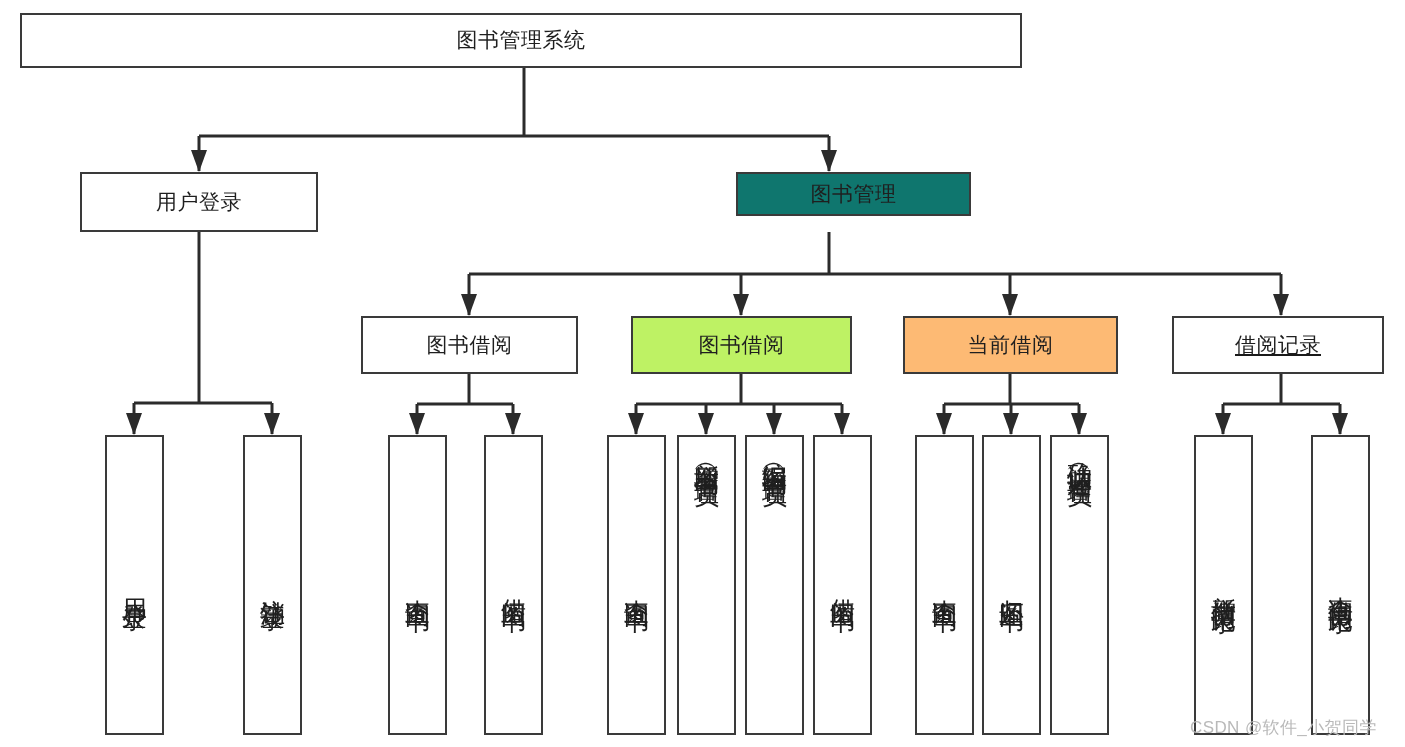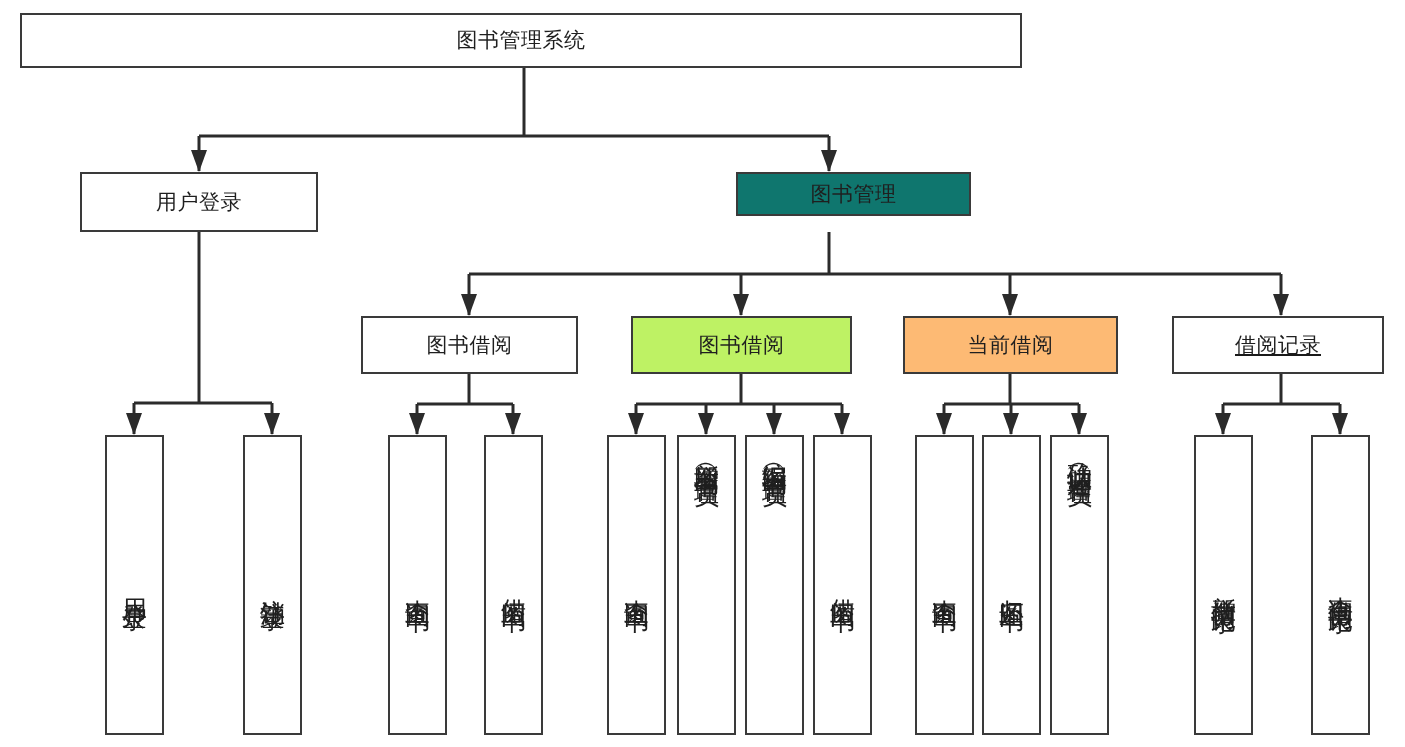--- a/index.html
+++ b/index.html
@@ -179,13 +179,14 @@
       <div class="node vert" style="left: 1050px; top: 435px; width: 59px; height: 300px; border-color: rgb(58, 58, 58); background: rgb(255, 255, 255);">
         <span class="lbl">确认归还（管理员）</span>
       </div>
       <div class="node vert mid" style="left: 1194px; top: 435px; width: 59px; height: 300px; border-color: rgb(58, 58, 58); background: rgb(255, 255, 255);">
         <span class="lbl">新增借阅记录</span>
       </div>
       <div class="node vert mid" style="left: 1311px; top: 435px; width: 59px; height: 300px; border-color: rgb(58, 58, 58); background: rgb(255, 255, 255);">
         <span class="lbl">查询借阅记录</span>
       </div>
     </div>
+  <div class="watermark" style="left:1190px; top:716px;">CSDN @软件_小贺同学</div>
 </div>
 
 </body></html>

